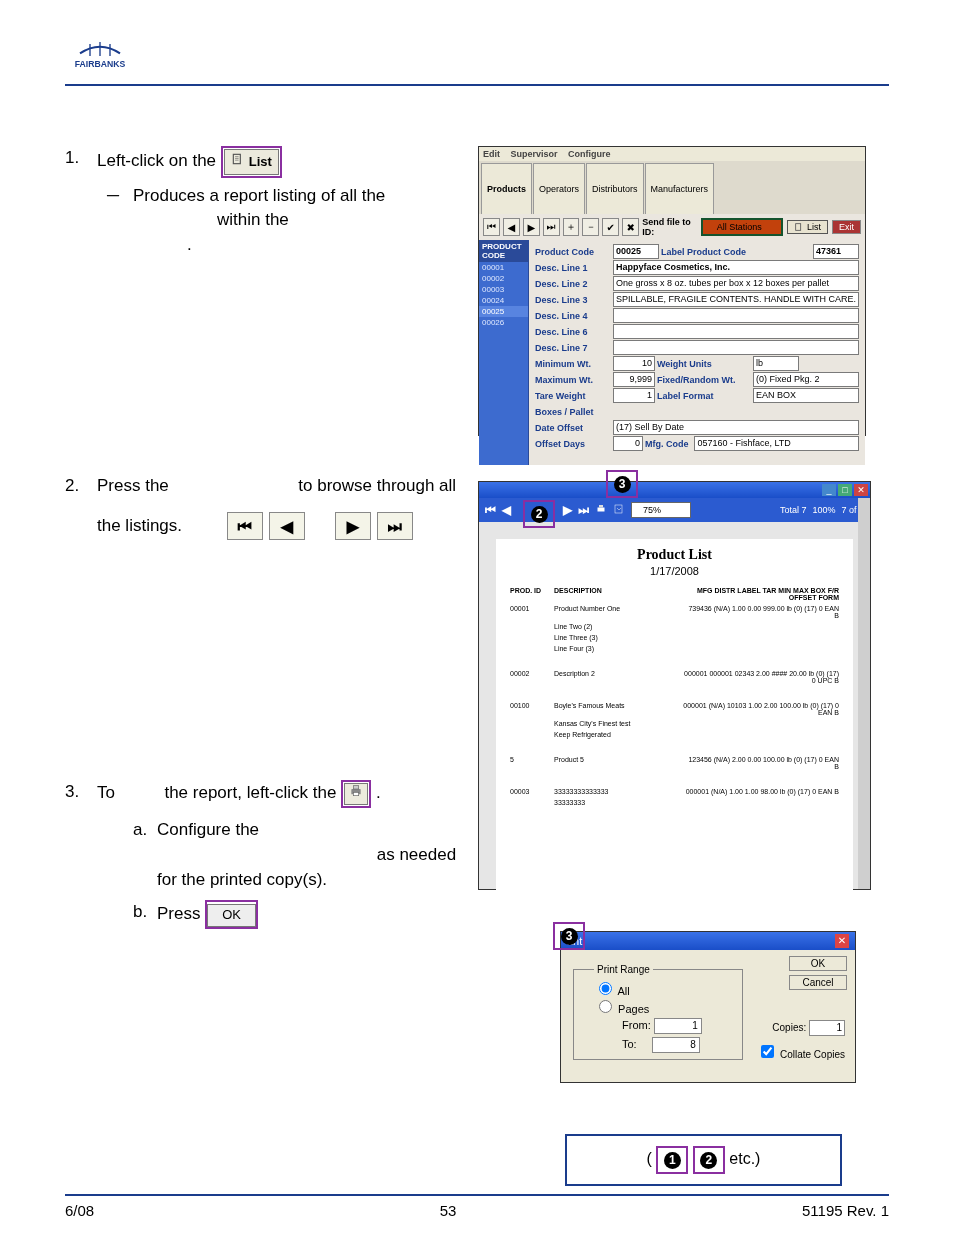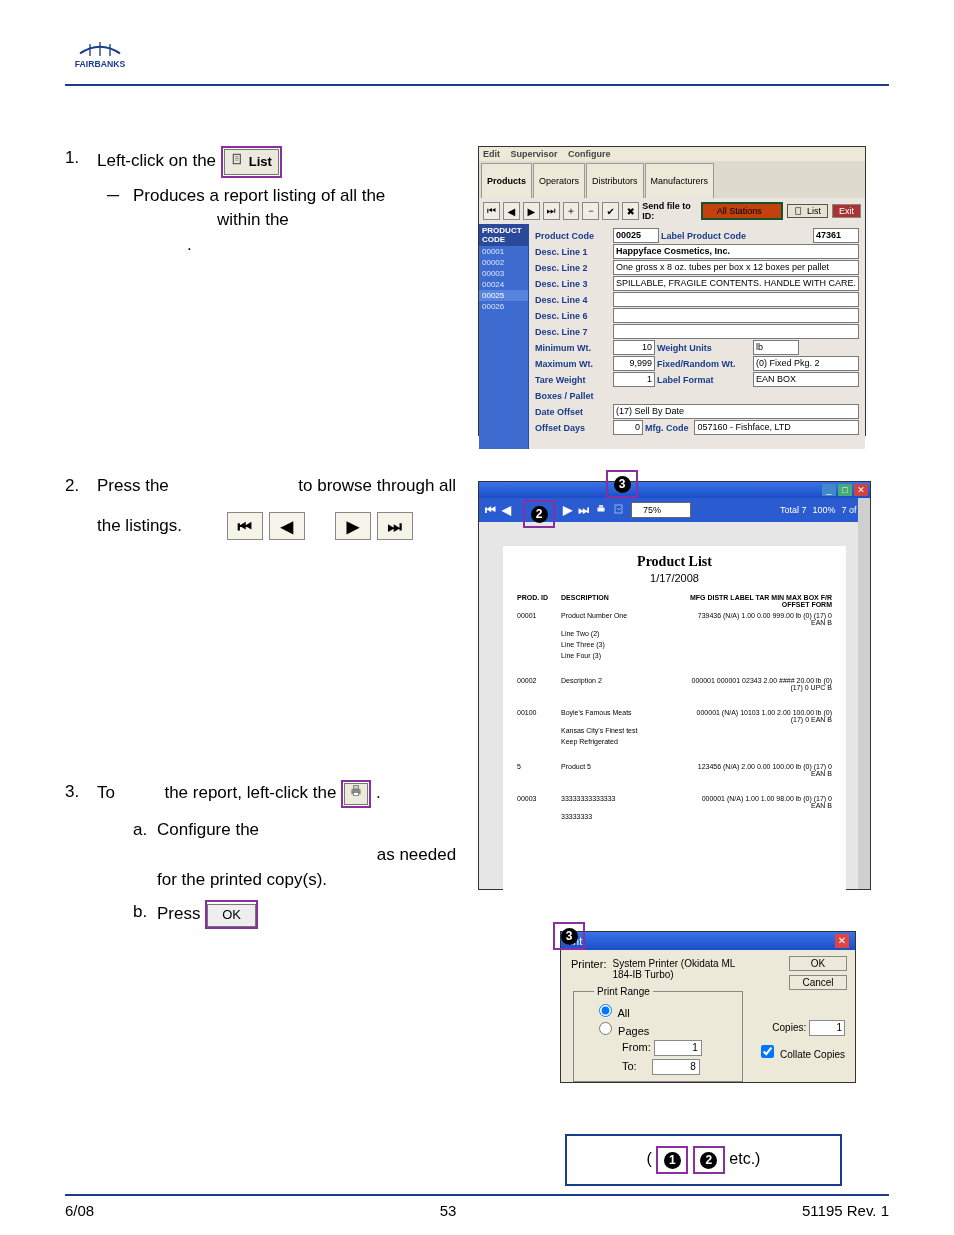--- a/index.html
+++ b/index.html
@@ -58,21 +58,21 @@
   
   .ss1 {
     left: 413px; top: 0; width: 386px; height: 288px;
     font-size: 9px;
     background: #eae6df;
   }
   .ss1 .menubar { background:#ece9d8; font-size:9px; padding:2px 4px; color:#444; }
   .ss1 .menubar span { margin-right:8px; font-weight:bold;}
   .ss1 .tabrow { background:#dedacd; padding:2px 2px 0 2px; font-size:9px; }
   .ss1 .tabrow span {
-    display:inline-block; padding:12px 5px; background:#ece9d8; border:1px solid #999; border-bottom:none; margin-right:1px;
+    display:inline-block; padding:20px 5px; background:#ece9d8; border:1px solid #999; border-bottom:none; margin-right:1px;
   }
   .ss1 .toolbar { background:#eae6df; padding:3px 4px; display:flex; align-items:center; gap:3px; font-size:9px;}
   .ss1 .tb-btn { border:1px solid #888; background:#f0eee4; width:16px; height:16px; display:flex; align-items:center; justify-content:center; font-size:10px;}
   .ss1 .right-tools { margin-left:auto; display:flex; align-items:center; gap:4px;}
   .ss1 .sfield { display:inline-block; border:2px solid #14532d; background:#c2410c; padding:0 14px; height:14px; line-height:14px;}
   .ss1 .list-btn { border:1px solid #555; background:#e8e3d0; padding:1px 6px; display:inline-flex; align-items:center; gap:3px;}
   .ss1 .exit-btn { border:1px solid #888; background:#a33; color:#fff; padding:1px 6px;}
   .ss1 .body { display:flex; height: 225px;}
   .ss1 .codecol { width:62px; background:#3d6bcf; color:#fff; font-size:9px; border-right:1px solid #2a4a99;}
   .ss1 .codecol .hdr { background:#2a4a99; padding:2px 3px; font-weight:bold; font-size:8px;}
@@ -89,21 +89,21 @@
     left: 413px; top: 335px; width: 391px; height: 407px;
     background:#e6e6e6;
   }
   .ss2 .titlebar { height:16px; background: linear-gradient(#3a72e8,#1a4ec8); display:flex; align-items:center; justify-content:flex-end; padding:0 2px;}
   .ss2 .win-btn { width:14px; height:12px; background:#c44; color:#fff; font-size:9px; text-align:center; line-height:12px; margin-left:2px;}
   .ss2 .win-btn.g { background:#4a7; }
   .ss2 .win-btn.b { background:#48c; }
   .ss2 .toolbar2 { height:24px; background:#2b5bd0; position:relative; display:flex; align-items:center; color:#fff; font-size:9px; padding:0 6px; gap:6px;}
   .ss2 .tb2-btn { color:#fff; font-weight:bold; font-size:12px; }
   .ss2 .zoom-box { display:inline-block; width:36px; height:14px; background:#fff; color:#000; border:1px solid #666; font-size:9px; text-align:left; padding:0 11px; line-height:14px;}
-  .ss2 .doc { margin:24px; background:#fff; height: 354px; position:relative; overflow:hidden; font-size:8px;}
+  .ss2 .doc { margin:17px; background:#fff; height: 354px; position:relative; overflow:hidden; font-size:8px;}
   .ss2 .doc h3 { text-align:center; margin:8px 0 2px 0; font-size:14px; font-weight:bold; font-family: 'Times New Roman', serif;}
   .ss2 .doc .date { text-align:center; font-size:11px; margin-bottom:8px;}
   .ss2 .report-row { display:flex; padding: 2px 14px; gap:8px; font-size:7px;}
   .ss2 .report-row.hdr { font-weight:bold;}
   .ss2 .report-row .c1 { width:36px;}
   .ss2 .report-row .c2 { width:120px;}
   .ss2 .report-row .c3 { flex:1; text-align:right;}
   .ss2 .scrollbar { position:absolute; right:0; top:16px; bottom:0; width:12px; background:#cfcfcf;}
   
   .ss3 {
@@ -479,24 +479,20 @@
     <div class="ss3 screenshot-box">
       <div class="titlebar">
         <span>rint</span>
         <span class="x">✕</span>
       </div>
 
       <div class="float-badge" style="left:-8px; top:-10px;">
           <span class="circle">3</span>
         </div>
       <div class="body3">
-        <div style="display:flex; gap:6px;">
-          <span class="lbl">Printer:</span>
-          <span style="width:140px; font-size:10px;">System Printer (Okidata ML 184-IB Turbo)</span>
-        </div>
         <div class="rbuttons">
           <span class="dlgbtn">OK</span>
           <span class="dlgbtn">Cancel</span>
         </div>
         <fieldset>
           <legend>Print Range</legend>
           <div><input type="radio" checked="" style=""> <span>All</span></div>
           <div><input type="radio" style=""> <span>Pages</span></div>
           <div style="padding-left:28px; margin-top:3px;">
             <span>From:</span>

